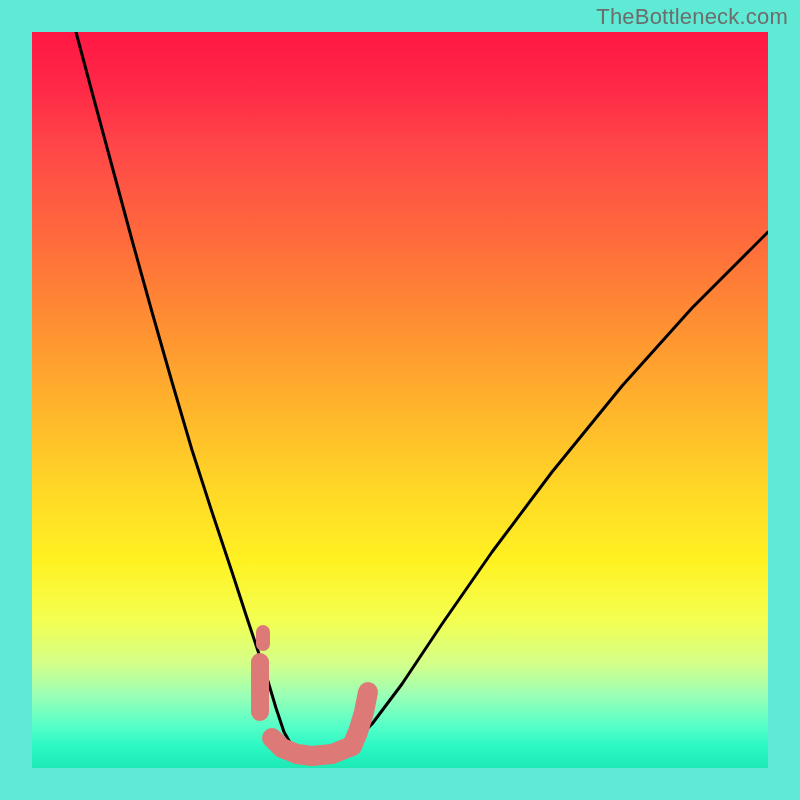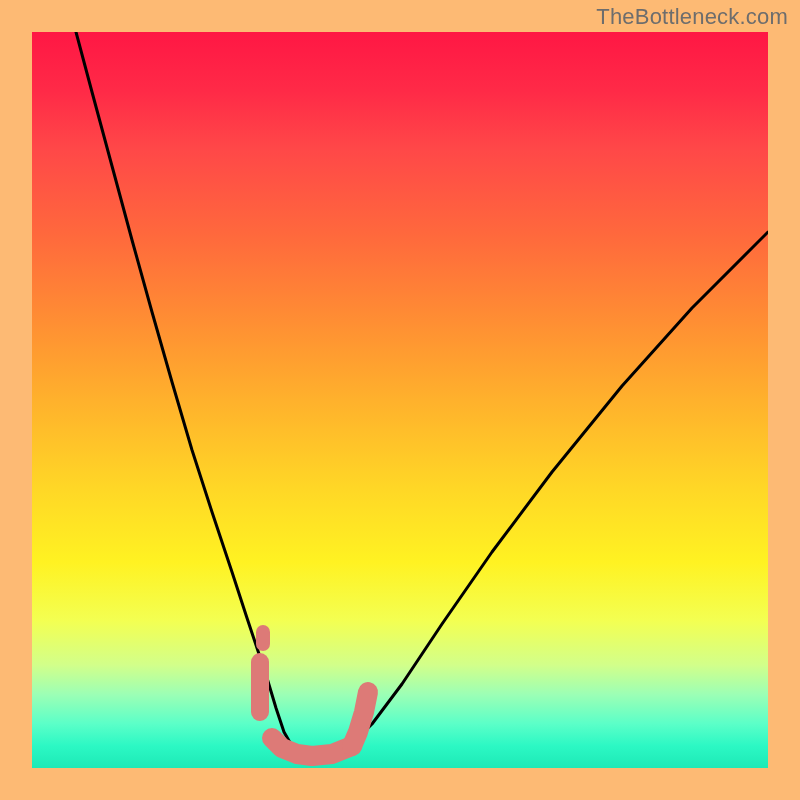--- a/index.html
+++ b/index.html
@@ -1,16 +1,16 @@
 <!DOCTYPE html>
 <html><head>
 <meta charset="utf-8">
 <style>
   html,body{margin:0;padding:0;width:800px;height:800px;background:#000;overflow:hidden}
-  .frame{position:absolute;inset:0;background:#fdba74}
+  .frame{position:absolute;inset:0;background:#5eead4}
   .plot{position:absolute;left:32px;top:32px;width:736px;height:736px;overflow:hidden}
   .grad{position:absolute;inset:0;
     background:linear-gradient(to bottom,
       #ff1744 0%,
       #ff2a47 8%,
       #ff4848 16%,
       #ff6a3c 28%,
       #ff8a34 38%,
       #ffb12c 50%,
       #ffd726 62%,

